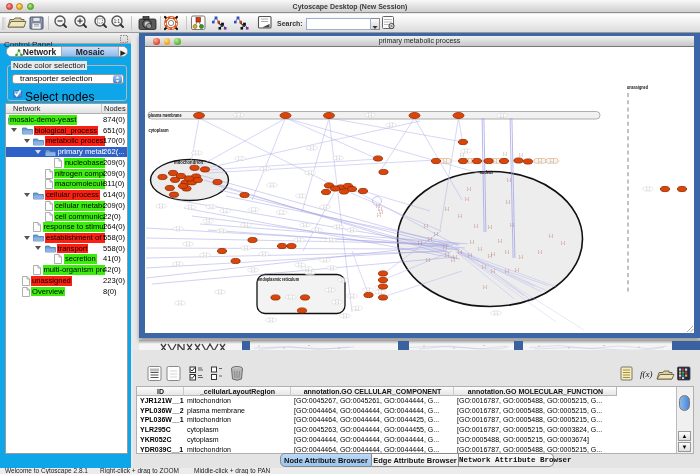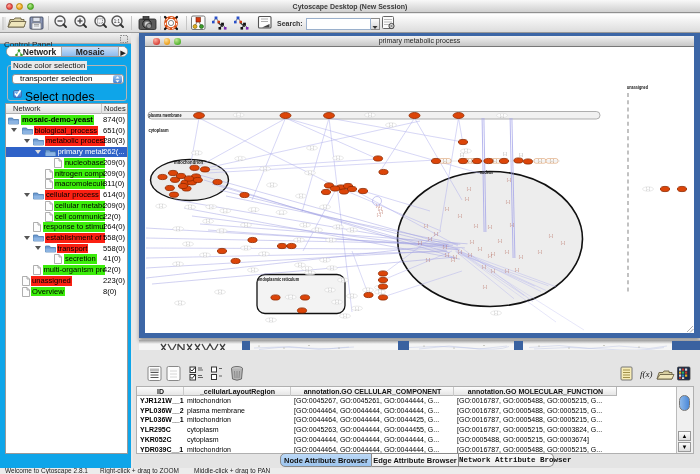--- a/index.html
+++ b/index.html
@@ -682,40 +682,40 @@
   <div id="cb-lbl" class="abs">Select nodes</div>
   <div id="treebox" class="abs">
     <div id="treehead" class="abs"><span style="padding-left:7px; display:inline-block;">Network</span><span style="position:absolute;left:98px;">Nodes</span>
     <div class="vline" style="left:95px;height:9.5px;"></div></div>
     <div style="position:absolute;left:0;top:0px;">
 <div class="trow" style="top:10.5px">
           <svg style="position:absolute;left:1.6px;top:1px" width="11" height="9" viewBox="0 0 11 9">
 <path d="M0.5 2.5 L0.5 8 L10.5 8 L10.5 3.5 L5.5 3.5 L4.5 2 L0.5 2 Z" fill="#6f9bd1" stroke="#3a6ea5" stroke-width="0.7"></path>
 <path d="M0.5 4.5 L10.5 4.5 L10.5 8 L0.5 8 Z" fill="#8cb4e2"></path>
           </svg>
-          <div class="hl" style="left:15px;max-width:85px;overflow:hidden;background:#3ced0b;font-weight:bold;">mosaic-demo-yeast</div>
+          <div class="hl" style="left:3px;max-width:85px;overflow:hidden;background:#3ced0b;">mosaic-demo-yeast</div>
           <div class="cnt" style="">874(0)</div>
         </div>
 <div class="trow" style="top:21.2px">
           <div class="arr" style="left:4.6px;border-top-color:#555;"></div>
           <svg style="position:absolute;left:15.5px;top:1px" width="11" height="9" viewBox="0 0 11 9">
 <path d="M0.5 2.5 L0.5 8 L10.5 8 L10.5 3.5 L5.5 3.5 L4.5 2 L0.5 2 Z" fill="#6f9bd1" stroke="#3a6ea5" stroke-width="0.7"></path>
 <path d="M0.5 4.5 L10.5 4.5 L10.5 8 L0.5 8 Z" fill="#8cb4e2"></path>
           </svg>
           <div class="hl" style="left:27.5px;max-width:72px;overflow:hidden;background:#fb2012;">biological_process</div>
           <div class="cnt" style="">651(0)</div>
         </div>
 <div class="trow" style="top:31.9px">
           <div class="arr" style="left:18.0px;border-top-color:#555;"></div>
           <svg style="position:absolute;left:27px;top:1px" width="11" height="9" viewBox="0 0 11 9">
 <path d="M0.5 2.5 L0.5 8 L10.5 8 L10.5 3.5 L5.5 3.5 L4.5 2 L0.5 2 Z" fill="#6f9bd1" stroke="#3a6ea5" stroke-width="0.7"></path>
 <path d="M0.5 4.5 L10.5 4.5 L10.5 8 L0.5 8 Z" fill="#8cb4e2"></path>
           </svg>
           <div class="hl" style="left:39.0px;max-width:60px;overflow:hidden;background:#fb2012;">metabolic process</div>
-          <div class="cnt" style="">280(3)</div>
+          <div class="cnt" style="">170(0)</div>
         </div>
 <div class="trow" style="top:42.7px">
           <div style="position:absolute;left:0;top:0;width:121px;height:10.7px;background:#2f62c8;"></div>
           <div class="arr" style="left:29.4px;border-top-color:#ddd;"></div>
           <svg style="position:absolute;left:38.5px;top:1px" width="11" height="9" viewBox="0 0 11 9">
 <path d="M0.5 2.5 L0.5 8 L10.5 8 L10.5 3.5 L5.5 3.5 L4.5 2 L0.5 2 Z" fill="#6f9bd1" stroke="#3a6ea5" stroke-width="0.7"></path>
 <path d="M0.5 4.5 L10.5 4.5 L10.5 8 L0.5 8 Z" fill="#8cb4e2"></path>
           </svg>
           <div class="hl" style="left:50.5px;max-width:48px;overflow:hidden;color:#fff;">primary metabo</div>
           <div class="cnt" style="color:#fff;">262(...</div>

